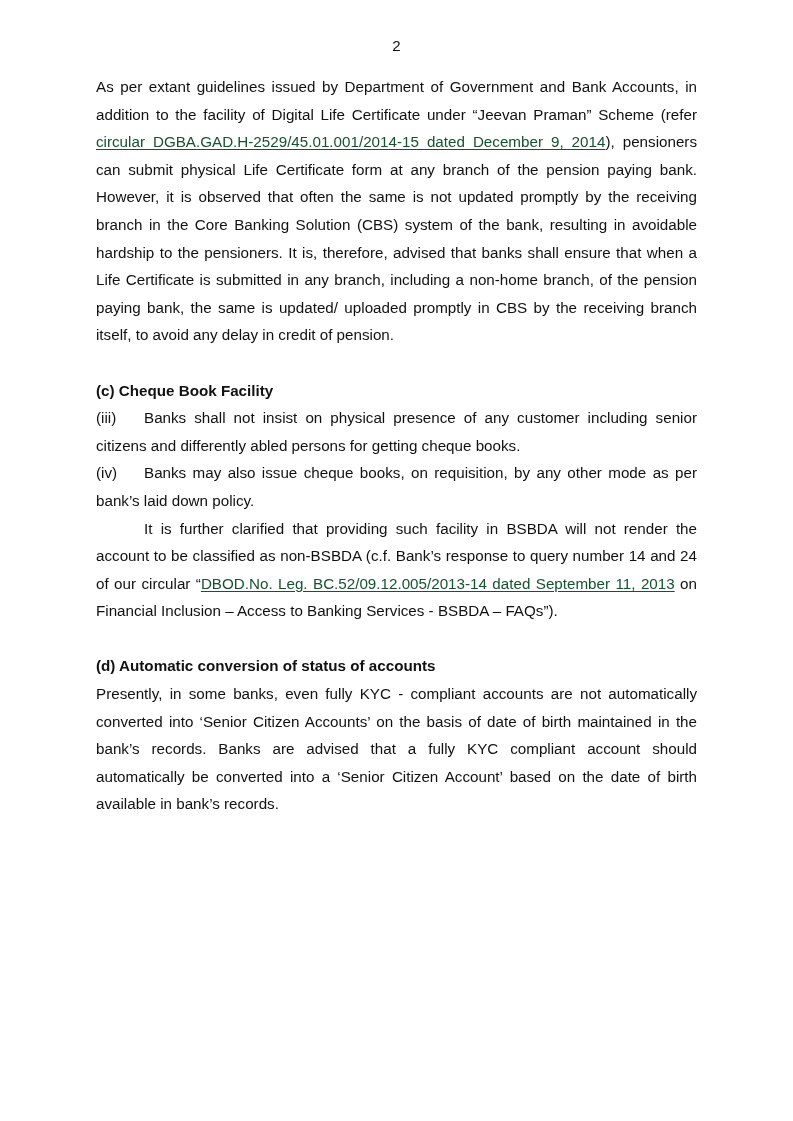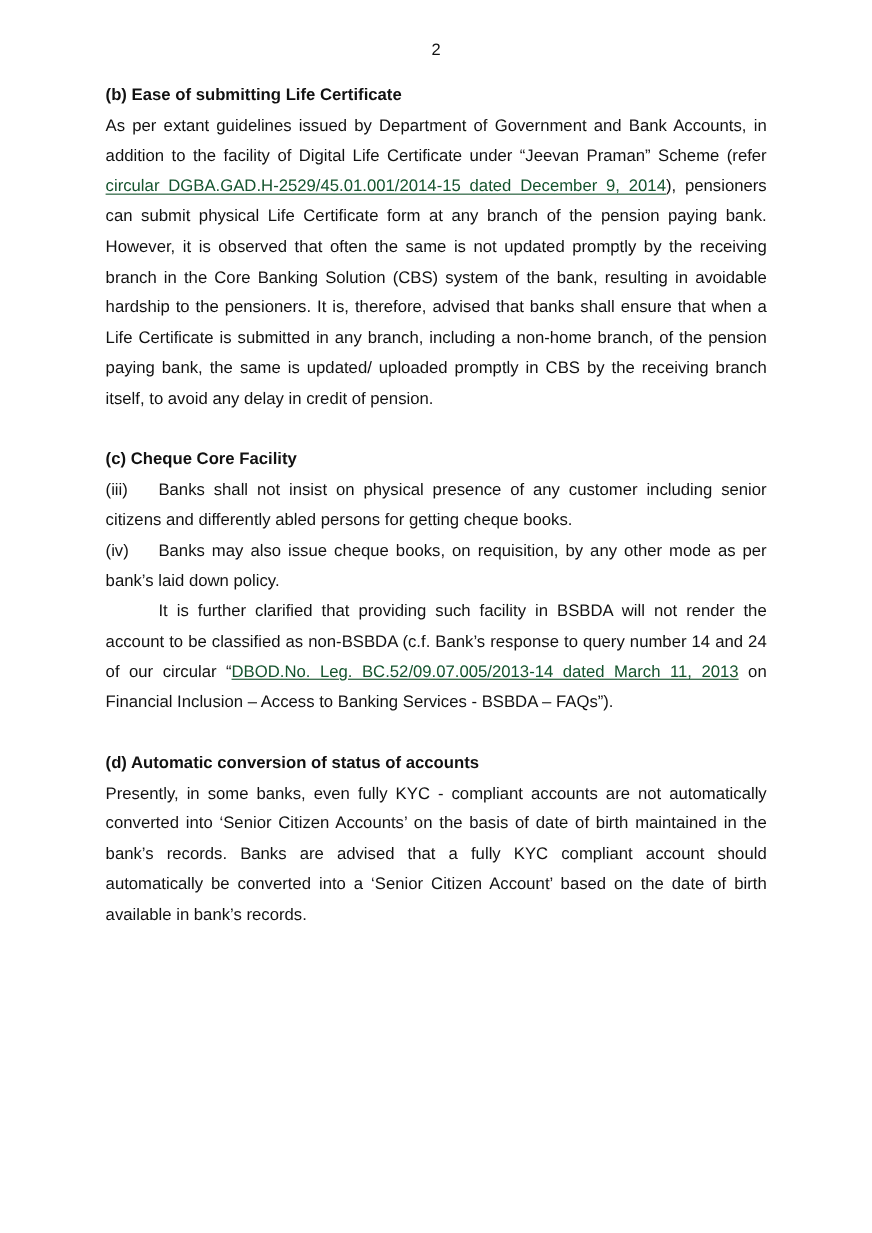--- a/index.html
+++ b/index.html
@@ -17,31 +17,30 @@
   .indent { text-indent: 48px; }
 </style>
 </head>
 <body>
 
 <div class="page-number">2</div>
 
 <div class="content">
 
   <section>
-    <div class="heading">(b) Ease of submitting Life Certificate</div>
     <p><span>As per extant guidelines issued by Department of Government and Bank Accounts, in addition to the facility of  Digital Life Certificate under “Jeevan Praman” Scheme (refer </span><a class="link" href="#">circular  DGBA.GAD.H-2529/45.01.001/2014-15  dated  December  9,  2014</a><span>), pensioners can submit physical Life Certificate form at any branch of the pension paying bank. However, it is observed that often the same is not updated promptly by the receiving branch in the Core Banking Solution (CBS) system of the bank, resulting in avoidable hardship to the pensioners. It is, therefore, advised that banks shall ensure that when a Life Certificate is submitted in any branch, including a non-home branch, of the pension paying bank, the same is updated/ uploaded promptly in CBS by the receiving branch itself, to avoid any delay in credit of pension.</span></p>
   </section>
 
   <div class="gap"></div>
 
   <section>
-    <div class="heading">(c) Cheque Core Facility</div>
+    <div class="heading">(c) Cheque Book Facility</div>
     <p class="item"><span class="item-num">(iii)</span><span>Banks shall not insist on physical presence of any customer including senior citizens and differently abled persons for getting cheque books.</span></p>
     <p class="item"><span class="item-num">(iv)</span><span>Banks may also issue cheque books, on requisition, by any other mode as per bank’s laid down policy.</span></p>
-    <p class="indent"><span>It is further clarified that providing such facility in BSBDA will not render the account to be classified as non-BSBDA (c.f. Bank’s response to query number 14 and 24 of our circular “</span><a class="link" href="#">DBOD.No. Leg. BC.52/09.07.005/2013-14 dated March 11, 2013</a><span> on Financial Inclusion – Access to Banking Services - BSBDA – FAQs”).</span></p>
+    <p class="indent"><span>It is further clarified that providing such facility in BSBDA will not render the account to be classified as non-BSBDA (c.f. Bank’s response to query number 14 and 24 of our circular “</span><a class="link" href="#">DBOD.No. Leg. BC.52/09.12.005/2013-14 dated September 11, 2013</a><span> on Financial Inclusion – Access to Banking Services - BSBDA – FAQs”).</span></p>
   </section>
 
   <div class="gap"></div>
 
   <section>
     <div class="heading">(d) Automatic conversion of status of accounts</div>
     <p>Presently, in some banks, even fully KYC - compliant accounts are not automatically converted into ‘Senior Citizen Accounts’ on the basis of date of birth maintained in the bank’s records. Banks are advised that a fully KYC compliant account should automatically be converted into a ‘Senior Citizen Account’ based on the date of birth available in bank’s records.</p>
   </section>
 
 </div>

